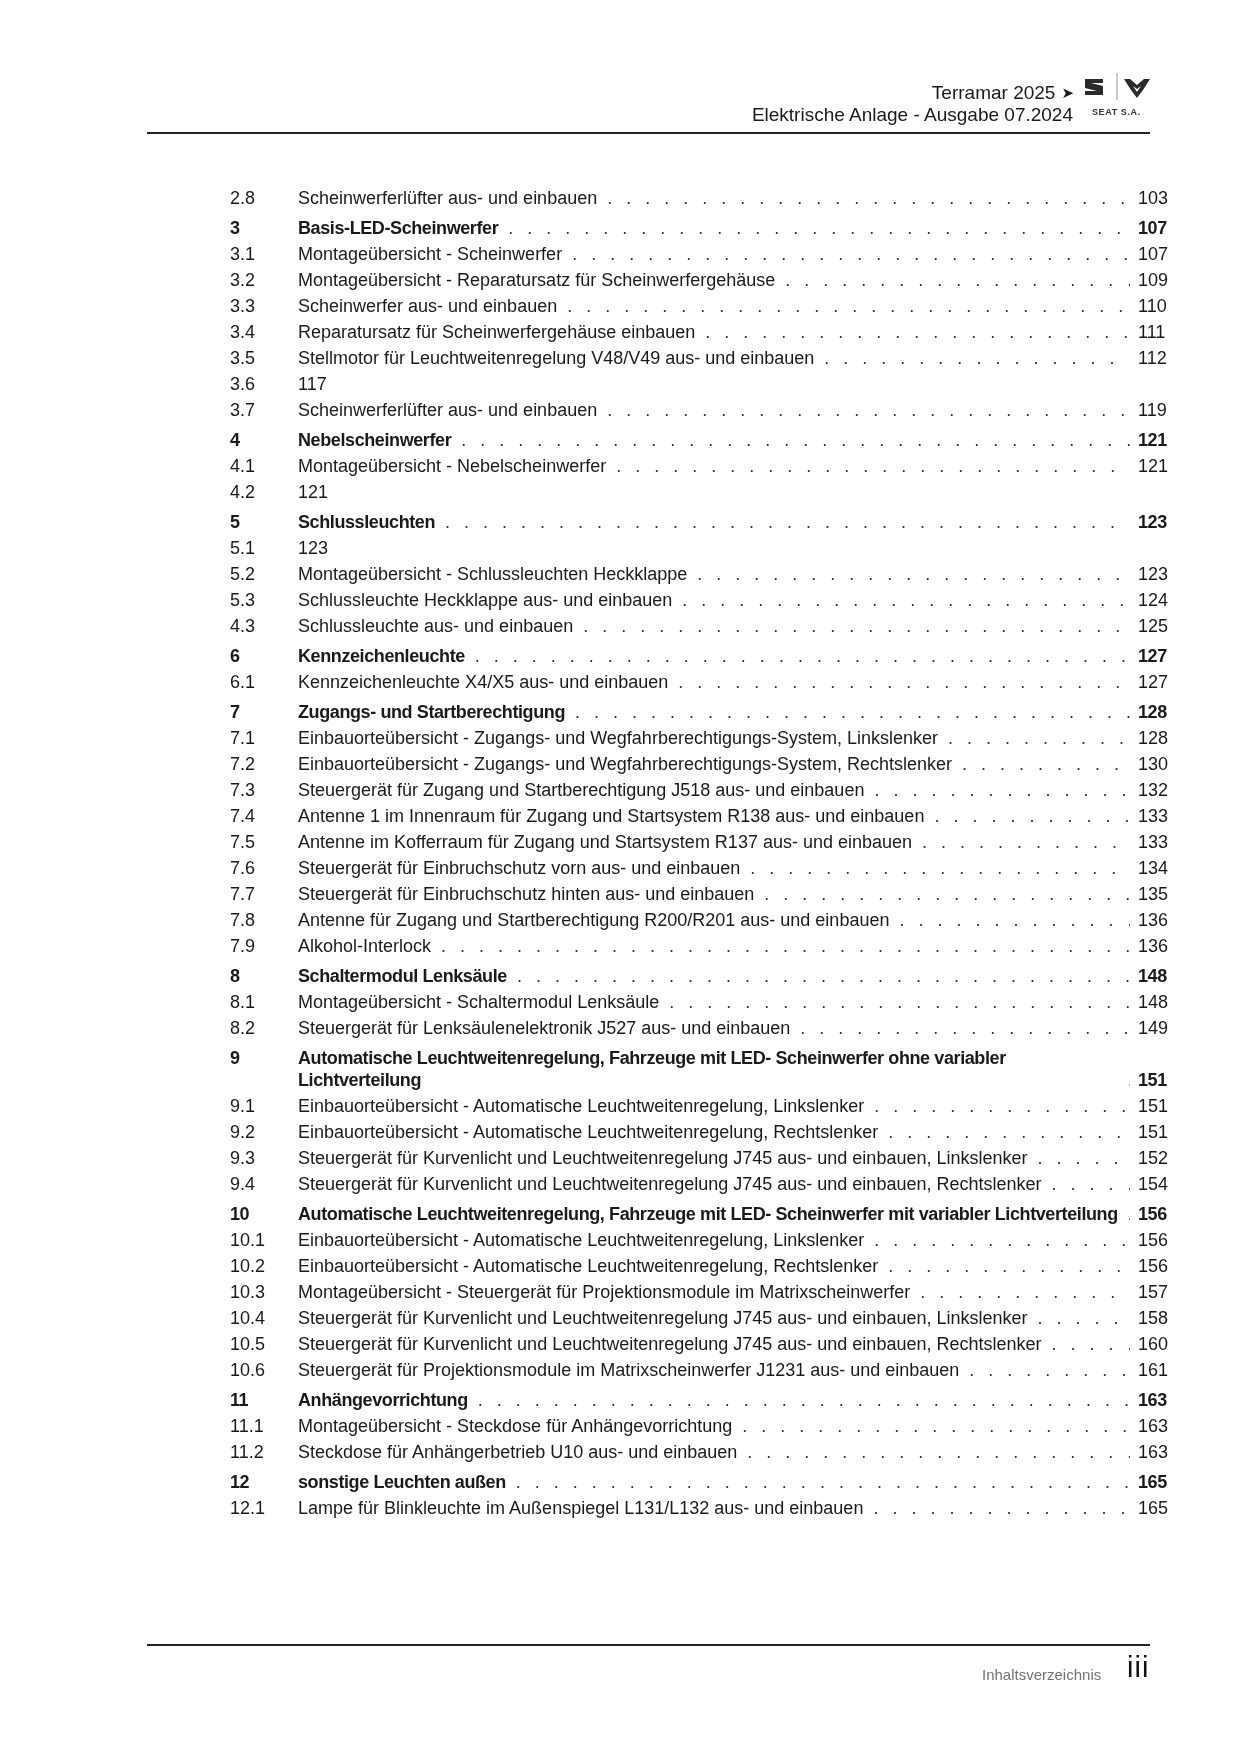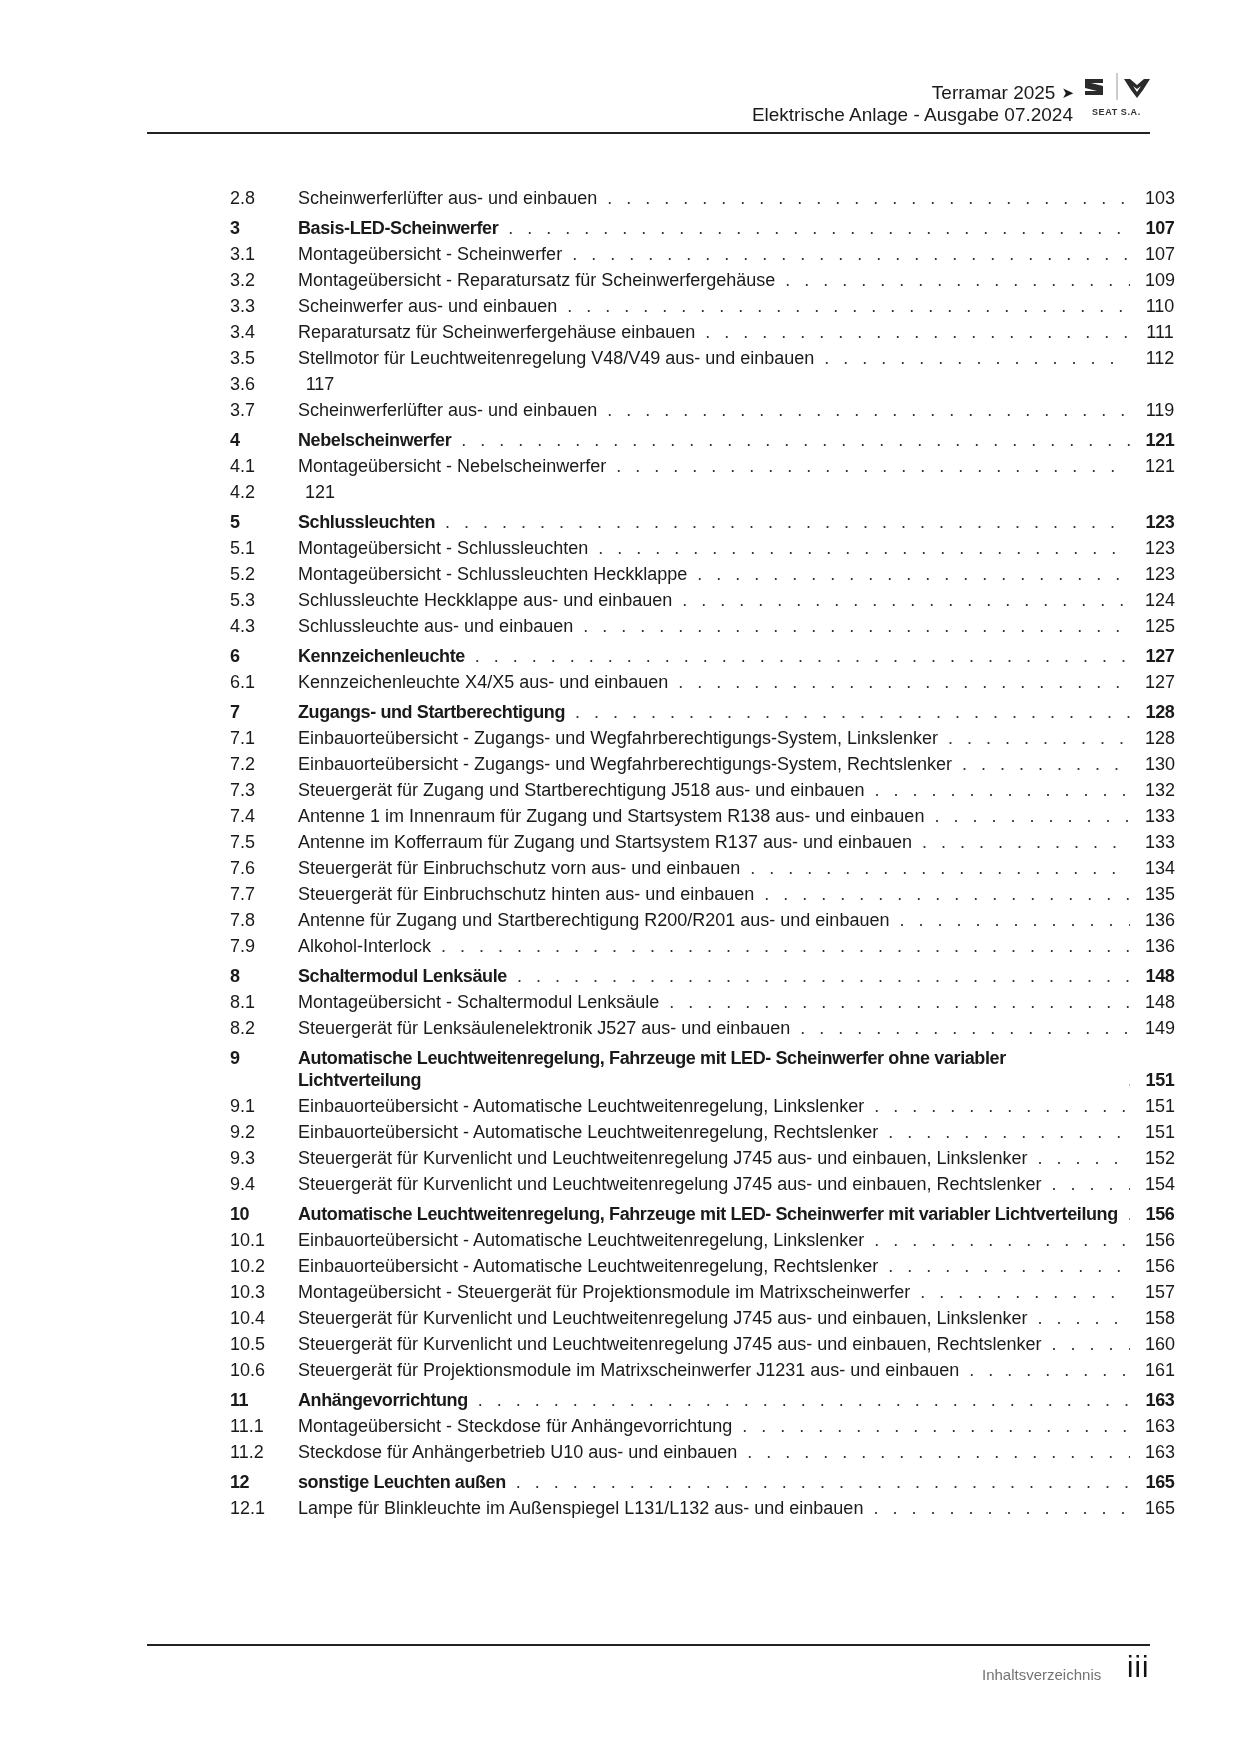--- a/index.html
+++ b/index.html
@@ -22,21 +22,21 @@
   .toc { position: absolute; left: 198px; top: 187px; width: 952px; margin-left: 32px; }
   .entry { position: relative; display: flex; align-items: flex-end; font-size: 18px;
            line-height: 22px; padding-bottom: 4px; }
   .entry.heading { font-weight: bold; margin-top: 4px; letter-spacing: -0.4px; }
   .entry .num { width: 68px; flex: none; align-self: flex-start; }
   .entry .body { flex: 1; display: flex; align-items: flex-end; min-width: 0; }
   .entry .title { flex: none; max-width: 820px; }
   .entry .dots { flex: 1; overflow: hidden; white-space: nowrap; margin: 0 8px 0 10px;
                  letter-spacing: 4.5px; font-weight: normal; color: #333; }
   .entry .dots::before { content: ". . . . . . . . . . . . . . . . . . . . . . . . . . . . . . . . . . . . . . . . . . . . . . . . . . . . . . . . . . . . . . . . . . . . . . . . . . . . . . . . . . . . . . . . . . . . . . . . . . . . . ."; }
-  .entry .page { flex: none; width: 44px; text-align: center; }
+  .entry .page { flex: none; width: 44px; text-align: left; }
 </style>
 </head>
 <body>
 
 <div class="header-text">
   <span class="line1"><span>Terramar 2025</span><span class="arrow">➤</span></span>
   <span class="line2">Elektrische Anlage - Ausgabe 07.2024</span>
 </div>
 
 <svg class="logo" viewBox="0 0 70 48" xmlns="http://www.w3.org/2000/svg">
@@ -144,24 +144,20 @@
     <div class="entry heading">
       <span class="num">5</span>
       <span class="body">
         <span class="title">Schlussleuchten</span>
         <span class="dots"></span>
       </span>
       <span class="page">123</span>
     </div>
     <div class="entry">
       <span class="num">5.1</span>
-      <span class="body">
-        <span class="title">Montageübersicht - Schlussleuchten</span>
-        <span class="dots"></span>
-      </span>
       <span class="page">123</span>
     </div>
     <div class="entry">
       <span class="num">5.2</span>
       <span class="body">
         <span class="title">Montageübersicht - Schlussleuchten Heckklappe</span>
         <span class="dots"></span>
       </span>
       <span class="page">123</span>
     </div>

